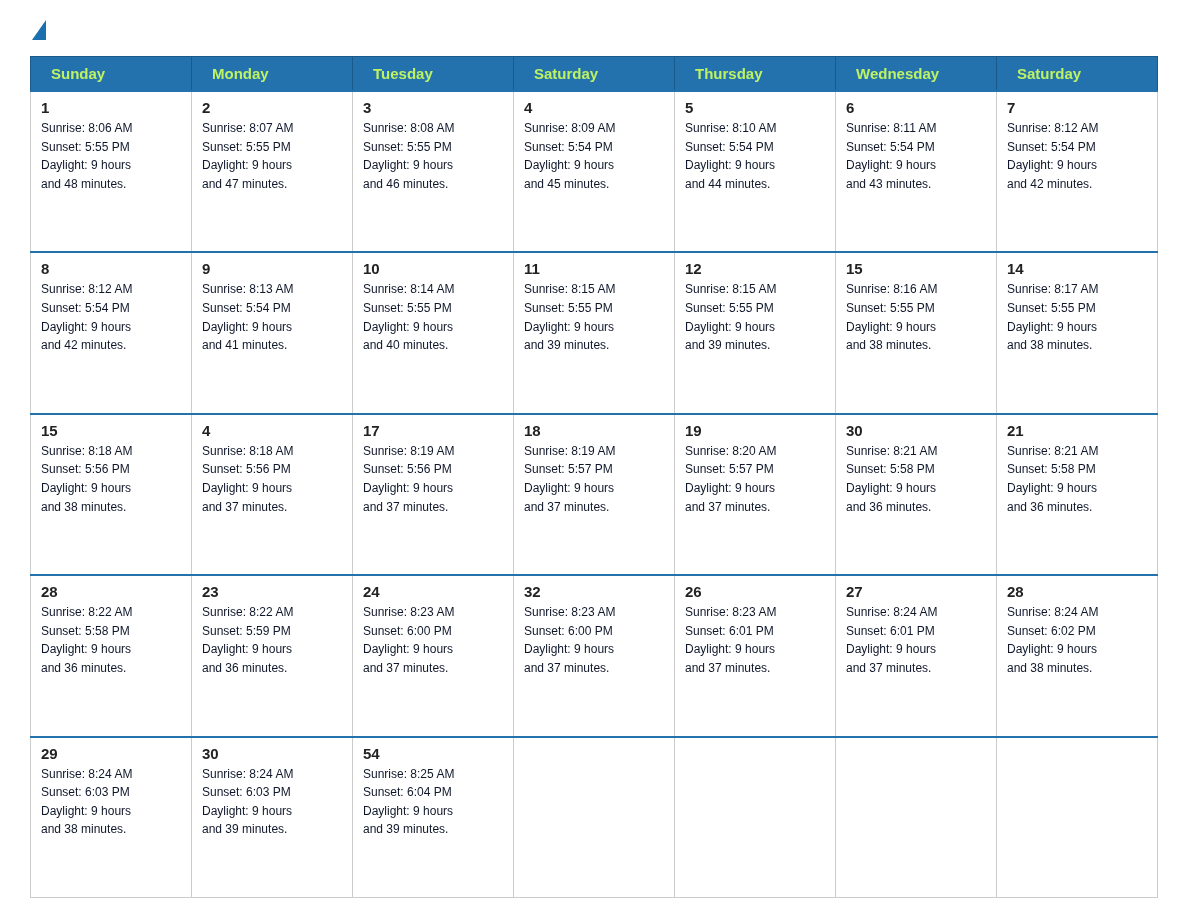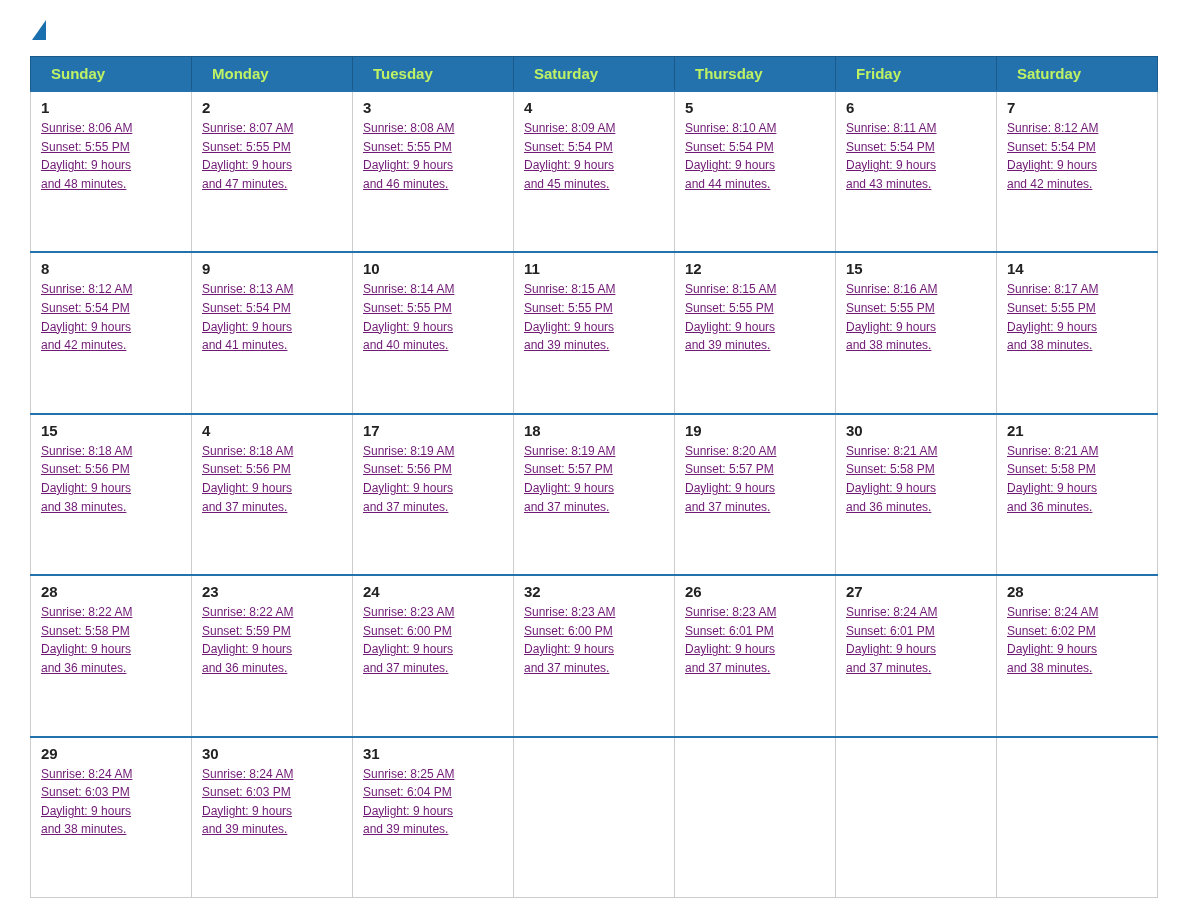--- a/index.html
+++ b/index.html
@@ -97,22 +97,21 @@
     .day-num {
       font-size: 15px;
       font-weight: bold;
       color: #222;
       display: block;
       margin-bottom: 3px;
     }
     .day-info {
       font-size: 12px;
       line-height: 1.55;
-      color: #701a75;
-      text-decoration: underline;
+      color: #0f172a;
     }
     .empty {
       background: #fff;
     }
     tr:first-child td {
       border-top: 2px solid #2472ad;
     }
     
     .calendar tr td {
       border-top: 2px solid #2472ad;
@@ -137,21 +136,21 @@
   </div>
 
   <table class="calendar">
     <thead>
       <tr>
       <th>Sunday</th>
           <th>Monday</th>
           <th>Tuesday</th>
           <th>Saturday</th>
           <th>Thursday</th>
-          <th>Friday</th>
+          <th>Wednesday</th>
           <th>Saturday</th>
         </tr>
     </thead>
     <tbody id="calendar-body">
     <tr>
           <td>
             <span class="day-num">1</span>
 <div class="day-info">Sunrise: 8:06 AM<br>Sunset: 5:55 PM<br>Daylight: 9 hours<br>and 48 minutes.</div>
           </td>
           <td>
@@ -272,21 +271,21 @@
         <tr>
           <td>
             <span class="day-num">29</span>
 <div class="day-info">Sunrise: 8:24 AM<br>Sunset: 6:03 PM<br>Daylight: 9 hours<br>and 38 minutes.</div>
           </td>
           <td>
             <span class="day-num">30</span>
 <div class="day-info">Sunrise: 8:24 AM<br>Sunset: 6:03 PM<br>Daylight: 9 hours<br>and 39 minutes.</div>
           </td>
           <td>
-            <span class="day-num">31</span>
+            <span class="day-num">54</span>
 <div class="day-info">Sunrise: 8:25 AM<br>Sunset: 6:04 PM<br>Daylight: 9 hours<br>and 39 minutes.</div>
           </td>
           <td class="empty"></td>
           <td class="empty"></td>
           <td class="empty"></td>
           <td class="empty"></td>
         </tr>
       </tbody>
   </table>
 </div>

